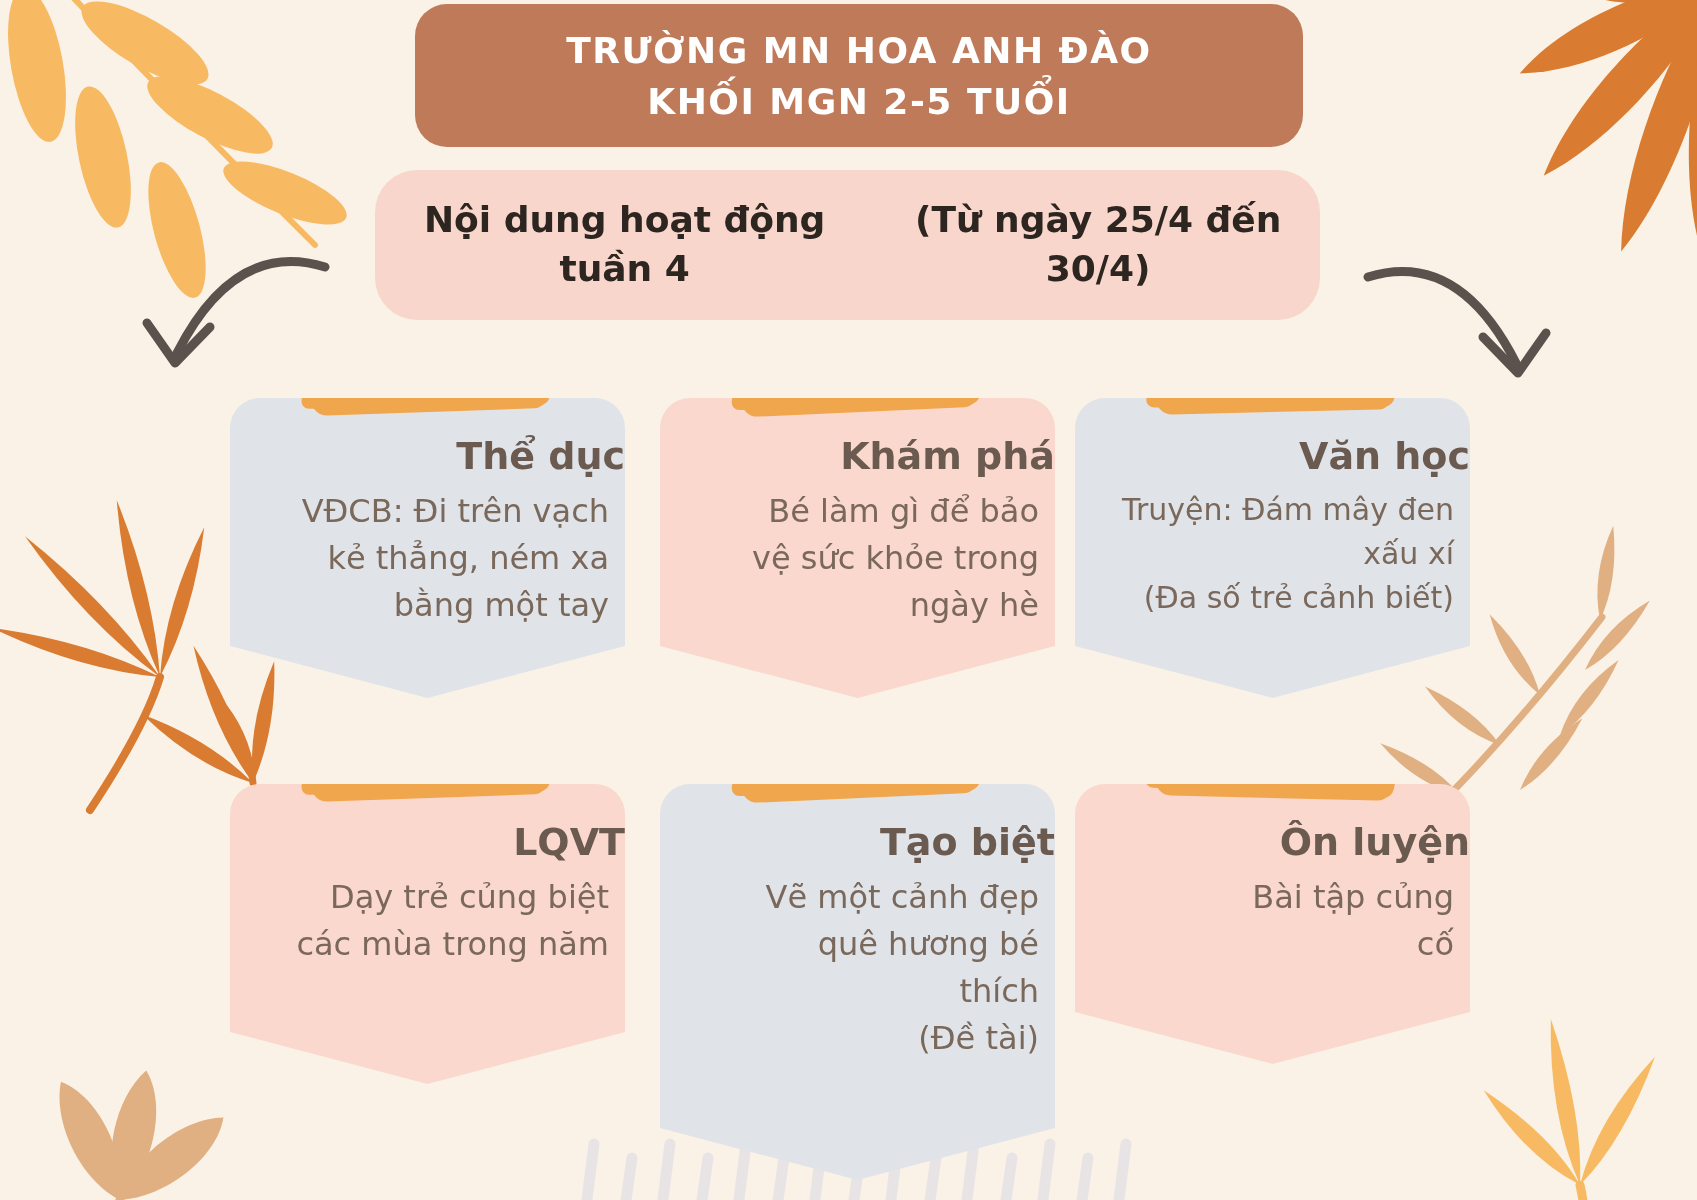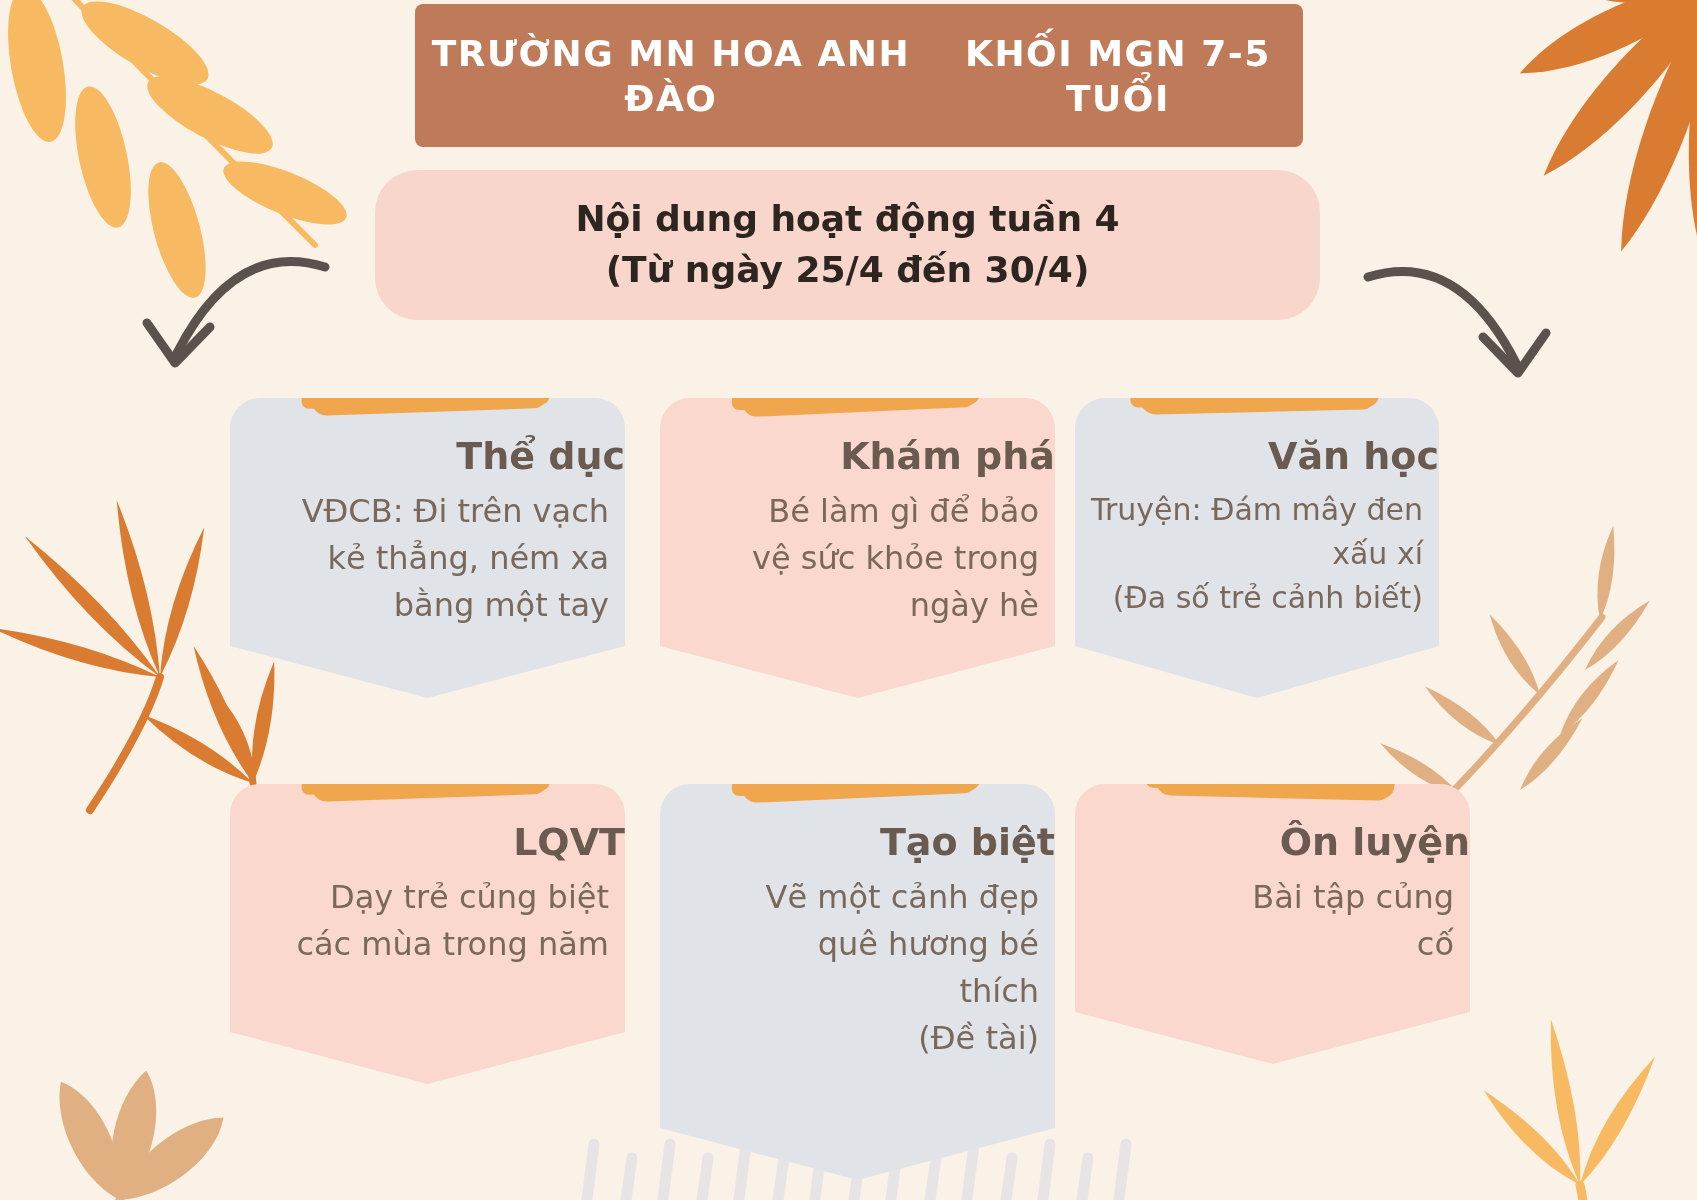--- a/index.html
+++ b/index.html
@@ -4,33 +4,33 @@
 <style>
   html,body{margin:0;padding:0;}
   body{font-family:"DejaVu Sans","Liberation Sans",sans-serif;}
   #page{
     position:relative;width:1697px;height:1200px;overflow:hidden;
     background:var(--bg,#FAF2E6);
   }
   
   .header-box{
     position:absolute;left:415px;top:4px;width:888px;height:143px;
-    background:var(--header-bg,#BF7A59);border-radius:8px;
-    display:flex;flex-direction:row;justify-content:center;align-items:center;
+    background:var(--header-bg,#BF7A59);border-radius:32px;
+    display:flex;flex-direction:column;justify-content:center;align-items:center;
     gap:6px;
   }
   .header-box .hline{
     color:var(--header-text,#fff);font-size:36px;font-weight:800;
     letter-spacing:1.5px;line-height:1.25;text-align:center;
   }
   
   .banner{
     position:absolute;left:375px;top:170px;width:945px;height:150px;
     background:var(--banner-bg,#F9D6CB);border-radius:42px;
-    display:flex;flex-direction:column;justify-content:center;align-items:center;gap:2px;
+    display:flex;flex-direction:row;justify-content:center;align-items:center;gap:2px;
   }
   .banner .bline{
     color:var(--banner-text,#2C2520);font-size:36px;font-weight:700;
     line-height:1.35;text-align:center;
   }
   
   .card{
     position:absolute;
     border-radius:30px;
     clip-path:polygon(0 0,100% 0,100% calc(100% - 52px),50% 100%,0 calc(100% - 52px));
@@ -182,21 +182,21 @@
     <svg width="200" height="160" viewBox="0 0 200 160">
       <g style="stroke:var(--arrow);stroke-width:9;fill:none;stroke-linecap:round;stroke-linejoin:round">
         <path d="M 10 32 Q 100 4 158 118"></path>
         <path d="M 125 92 L 160 128 L 188 88"></path>
       </g>
     </svg>
   </div>
 
   <div class="header-box">
     <div class="hline">TRƯỜNG MN HOA ANH ĐÀO</div>
-    <div class="hline">KHỐI MGN 7-5 TUỔI</div>
+    <div class="hline">KHỐI MGN 2-5 TUỔI</div>
   </div>
 
   <div class="banner">
     <div class="bline">Nội dung hoạt động tuần 4</div>
     <div class="bline">(Từ ngày 25/4 đến 30/4)</div>
   </div>
 
   <div class="card" style="left:230px;top:398px;width:395px;height:300px" data-variant="gray">
     <div class="day-label">
       <span class="day-text">Thứ 2</span>
@@ -210,21 +210,21 @@
   <div class="card" style="left:660px;top:398px;width:395px;height:300px" data-variant="pink">
     <div class="day-label" style="transform:translateX(-50%) rotate(-2.6deg)">
       <span class="day-text">Thứ 3</span>
     </div>
     <div class="card-title">Khám phá</div>
     <div class="card-body">Bé làm gì để bảo
 vệ sức khỏe trong
 ngày hè</div>
   </div>
 
-  <div class="card" style="left:1075px;top:398px;width:364px;height:300px" data-variant="gray">
+  <div class="card" style="left:1075px;top:398px;width:395px;height:300px" data-variant="gray">
     <div class="day-label" style="transform:translateX(-50%) rotate(-1.4deg)">
       <span class="day-text">Thứ 4</span>
     </div>
     <div class="card-title">Văn học</div>
     <div class="card-body" style="font-size:30px;line-height:44px">Truyện: Đám mây đen
 xấu xí
 (Đa số trẻ cảnh biết)</div>
   </div>
 
   <div class="card" style="left:230px;top:784px;width:395px;height:300px" data-variant="pink">

